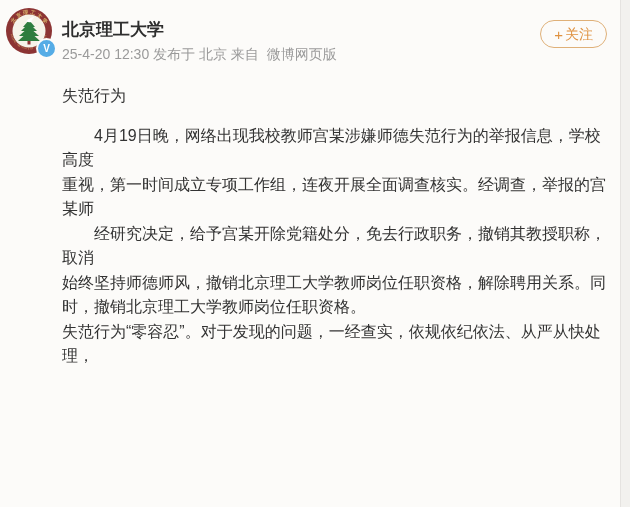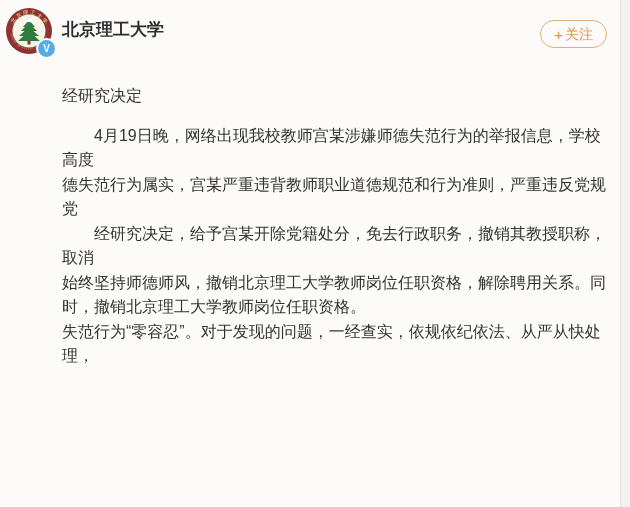--- a/index.html
+++ b/index.html
@@ -66,31 +66,35 @@
         <rect x="21.5" y="33" width="3" height="3.5" fill="#8c3434"></rect>
 
         <path d="M 20,13.5 Q 23,9.5 27,11 Q 24.5,12.5 26,14 Q 22.5,14.5 20,13.5 Z" fill="#ffffff"></path>
         <path d="M 23,11.5 Q 25.5,8.5 28.5,9.5 Q 26,10.8 25.5,12 Z" fill="#ffffff"></path>
       </svg>
       <div class="badge">V</div>
     </div>
 
     <div class="username">北京理工大学</div>
 
+    <div class="meta">
+      <span>25-4-20 12:30 发布于 北京 来自</span>
+      <span class="src">微博网页版</span>
+    </div>
 
     <button class="follow">
       <span class="plus">+</span>
       <span>关注</span>
     </button>
   </div>
 
   <div class="content">
-    <div class="line title">经研究决定</div>
+    <div class="line title">失范行为</div>
     <div class="line">　　4月19日晚，网络出现我校教师宫某涉嫌师德失范行为的举报信息，学校高度</div>
-    <div class="line">德失范行为属实，宫某严重违背教师职业道德规范和行为准则，严重违反党规党</div>
+    <div class="line">重视，第一时间成立专项工作组，连夜开展全面调查核实。经调查，举报的宫某师</div>
     <div class="line">　　经研究决定，给予宫某开除党籍处分，免去行政职务，撤销其教授职称，取消</div>
     <div class="line">始终坚持师德师风，撤销北京理工大学教师岗位任职资格，解除聘用关系。同</div>
     <div class="line">时，撤销北京理工大学教师岗位任职资格。</div>
     <div class="line">失范行为“零容忍”。对于发现的问题，一经查实，依规依纪依法、从严从快处理，</div>
 
   </div>
 
 </div>
 
 </body></html>

